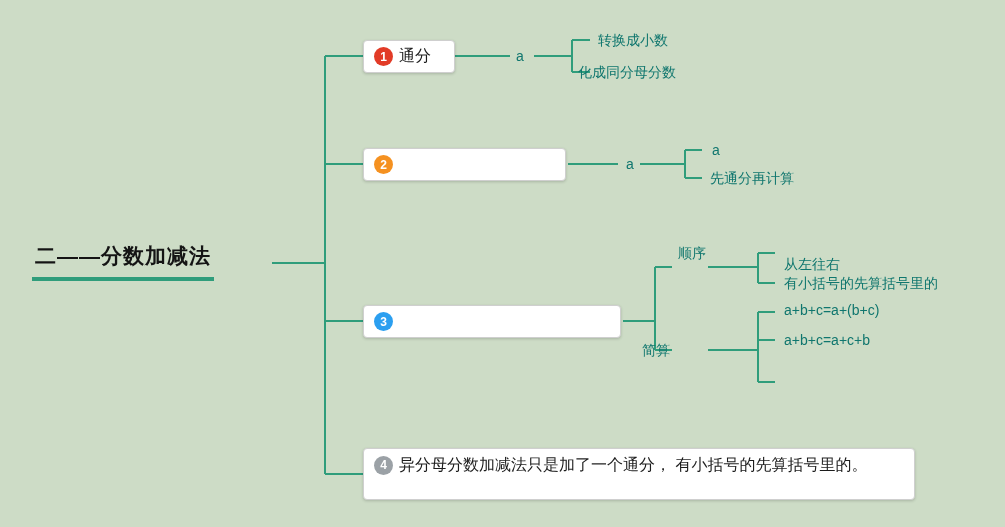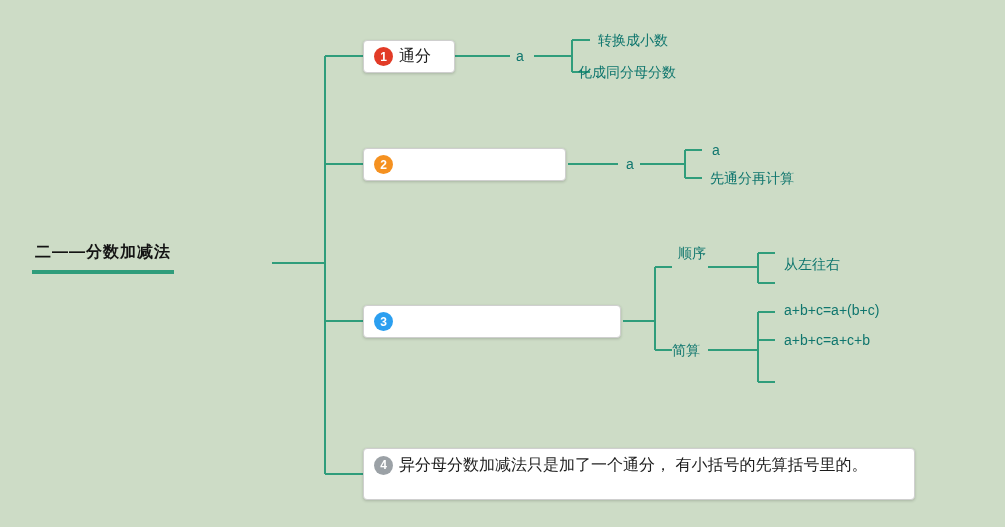--- a/index.html
+++ b/index.html
@@ -8,21 +8,21 @@
     --badge1:#e23b27;
     --badge2:#f59120;
     --badge3:#2b9ff0;
     --badge4:#9ba1a6;
   }
   *{margin:0;padding:0;box-sizing:border-box}
   body{font-family:"Liberation Sans","DejaVu Sans",sans-serif}
   .canvas{position:relative;width:1005px;height:527px;background:var(--bg);overflow:hidden}
   .lines{position:absolute;left:0;top:0}
   .lines path{stroke:var(--connector);stroke-width:2;fill:none}
-  .root{position:absolute;left:32px;top:242px;font-size:16px;font-weight:bold;color:#141414;
+  .root{position:absolute;left:32px;top:242px;font-size:21px;font-weight:bold;color:#141414;
         letter-spacing:1px;padding:0 3px 7px 3px;border-bottom:4px solid var(--connector);white-space:nowrap}
   .node{position:absolute;display:flex;align-items:center;gap:6px;background:#ffffff;
         border:1px solid #cfcfcf;border-radius:4px;box-shadow:0 1px 3px rgba(0,0,0,.18);
         padding:0 10px;height:33px;font-size:16px;color:#1c1c1c;white-space:nowrap}
   .badge{flex:0 0 auto;width:19px;height:19px;border-radius:50%;color:#fff;font-size:12px;
          font-weight:bold;display:flex;align-items:center;justify-content:center}
   .badge1{background:var(--badge1)}
   .badge2{background:var(--badge2)}
   .badge3{background:var(--badge3)}
   .badge4{background:var(--badge4)}
@@ -67,21 +67,22 @@
   </div>
   <span class="leaf" style="left:626px;top:154px">a</span>
   <span class="leaf" style="left:712px;top:140px">a</span>
   <span class="leaf" style="left:710px;top:168px">先通分再计算</span>
 
   <div class="node" style="left:363px;top:305px;width:258px">
     <span class="badge badge3">3</span>
   </div>
   <span class="leaf" style="left:678px;top:243px">顺序</span>
   <span class="leaf" style="left:784px;top:254px">从左往右</span>
-  <span class="leaf" style="left:672px;top:340px">简算</span>
+  <span class="leaf" style="left:784px;top:273px">有小括号的先算括号里的</span>
+  <span class="leaf" style="left:642px;top:340px">简算</span>
   <span class="leaf" style="left:784px;top:300px">a+b+c=a+(b+c)</span>
   <span class="leaf" style="left:784px;top:330px">a+b+c=a+c+b</span>
   <span class="leaf" style="left:784px;top:372px"></span>
 
   <div class="node note" style="left:363px;top:448px">
     <span class="badge badge4">4</span>
     <span class="node-label">异分母分数加减法只是加了一个通分， 有小括号的先算括号里的。</span>
   </div>
 
 </div>

